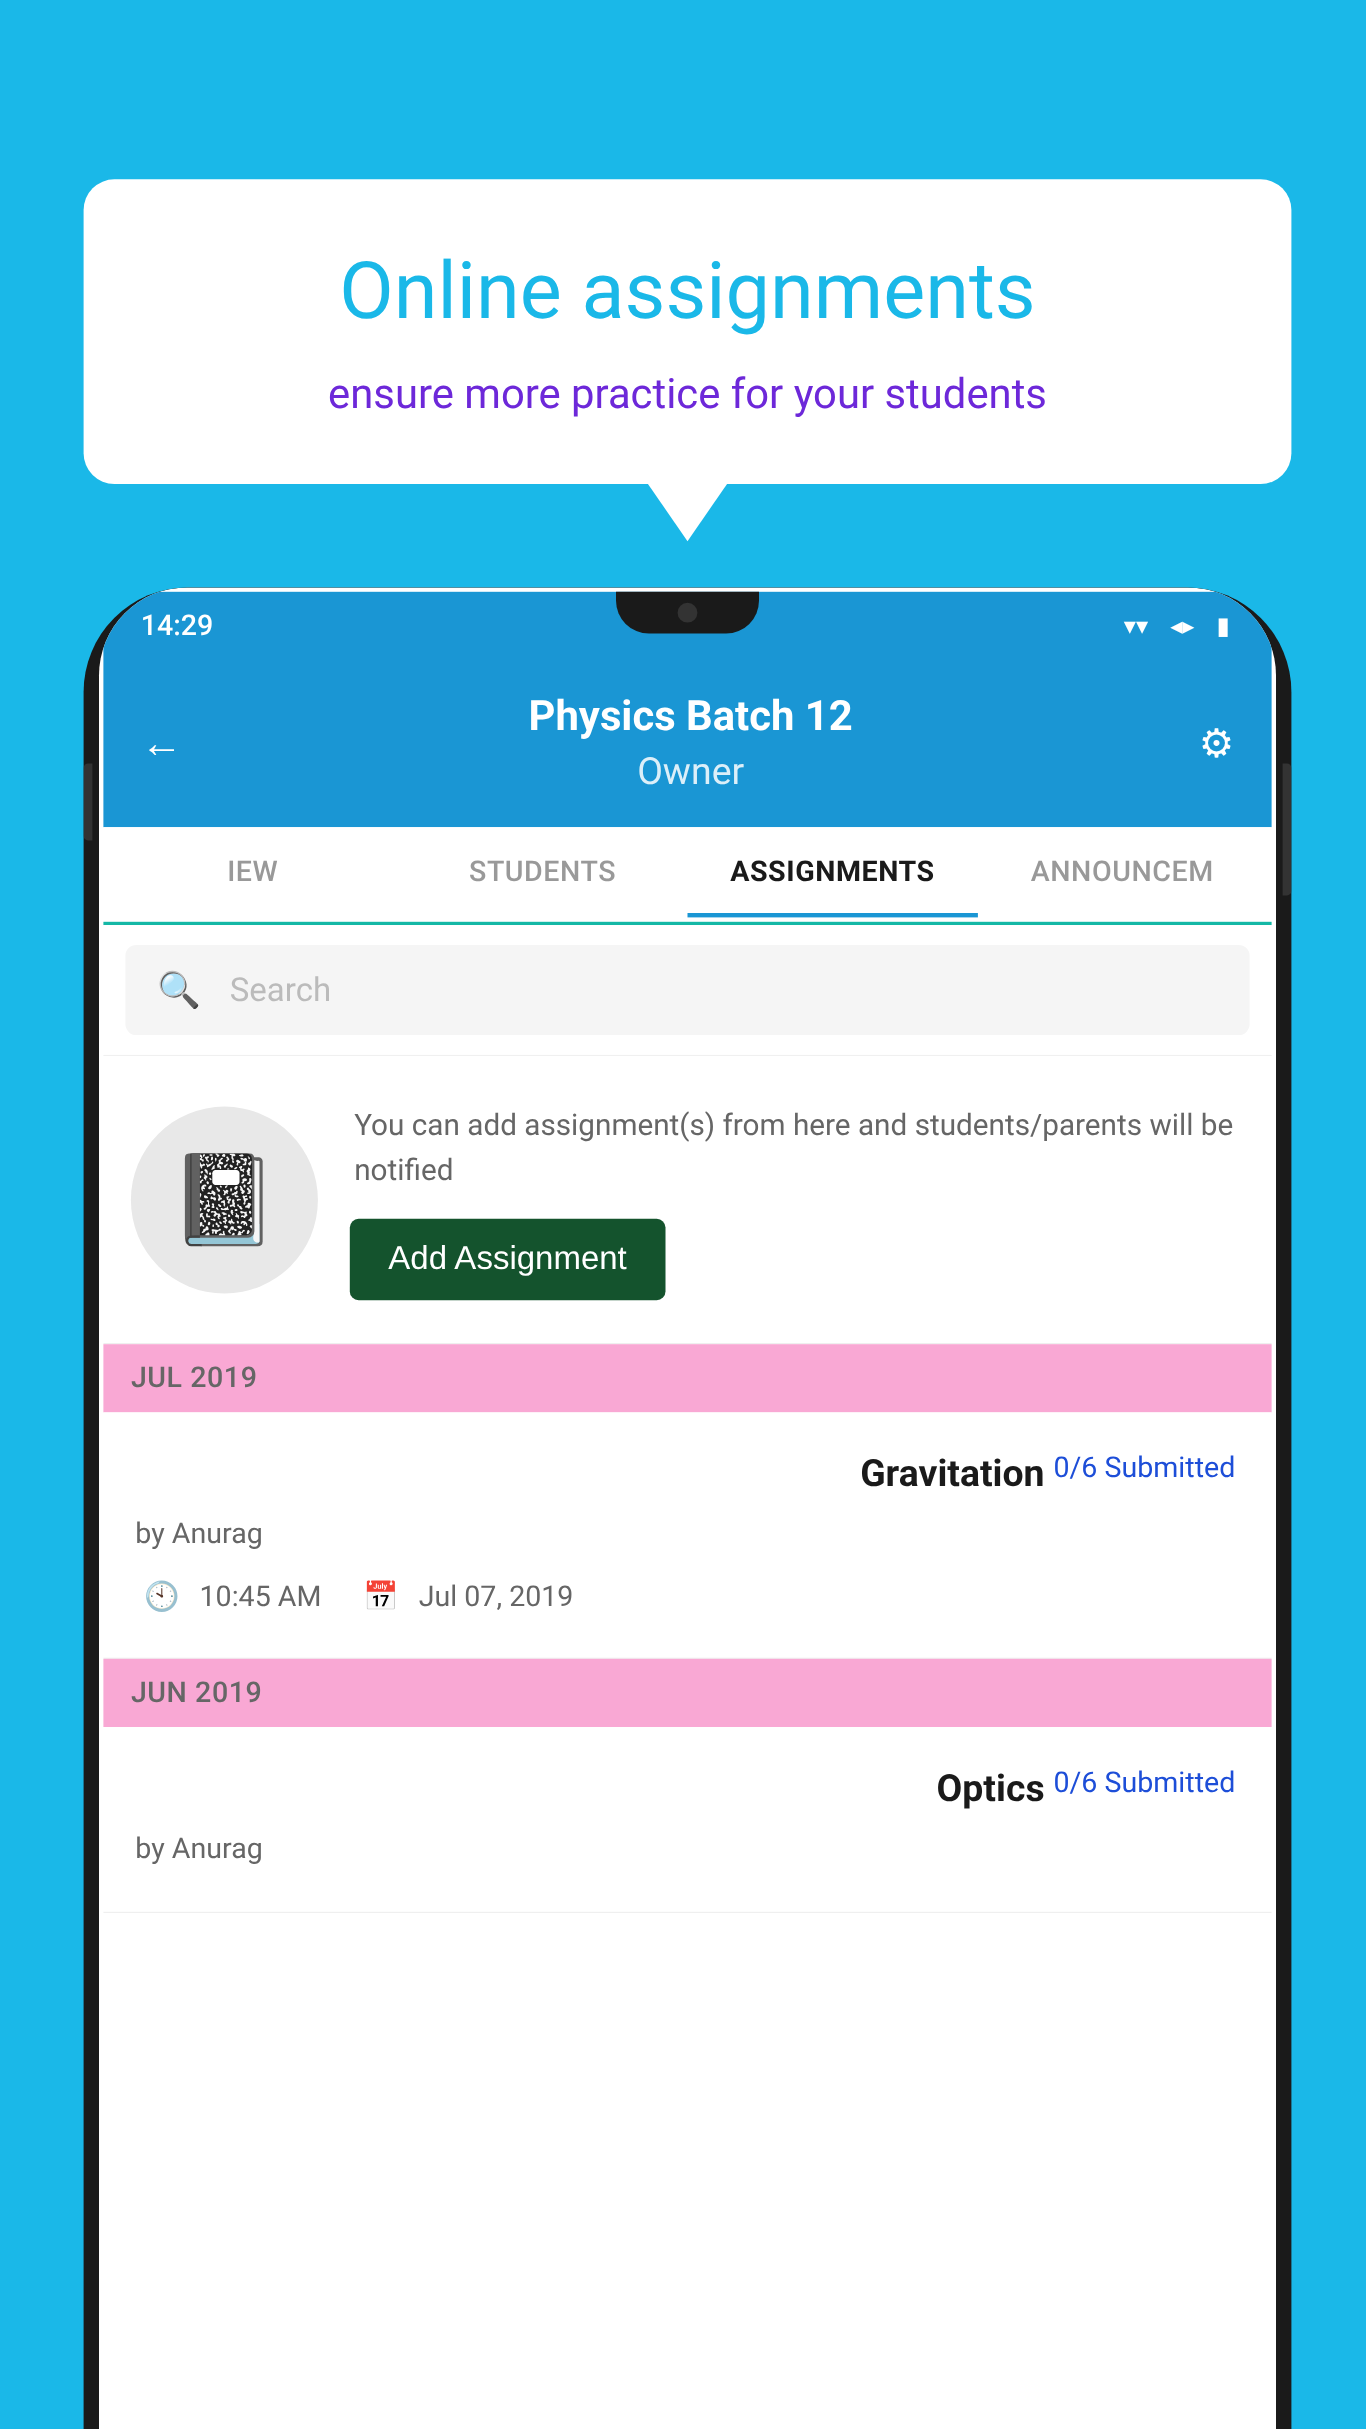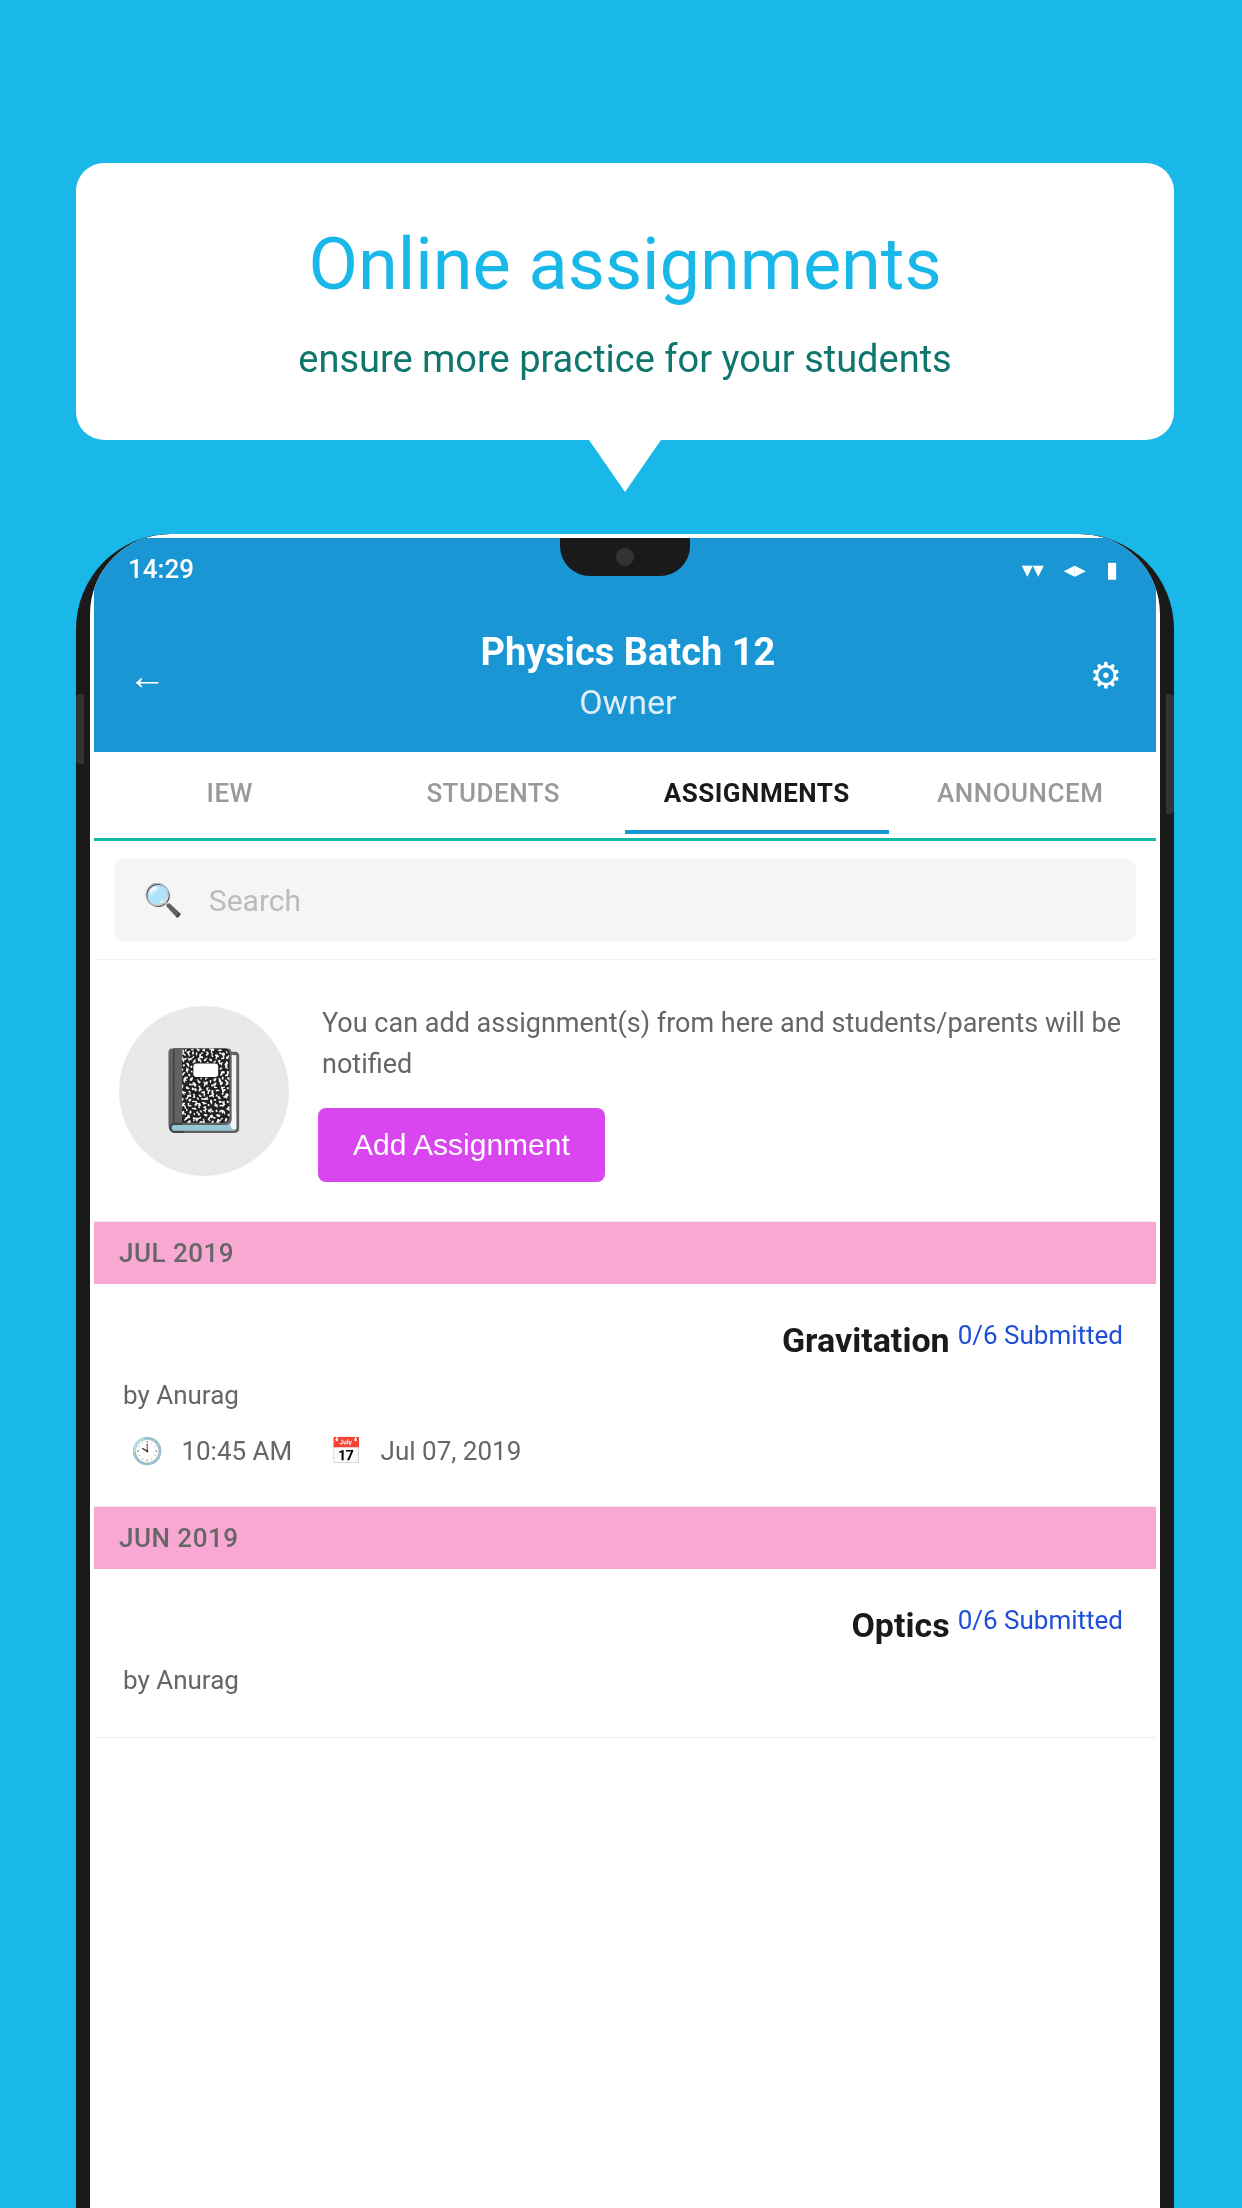--- a/index.html
+++ b/index.html
@@ -45,21 +45,21 @@
 
     .bubble-title {
       font-size: 72px;
       color: #1ab8e8;
       font-weight: 400;
       margin-bottom: 22px;
     }
 
     .bubble-subtitle {
       font-size: 38px;
-      color: #0f766e;
+      color: #6d28d9;
       font-weight: 400;
     }
 
     
     .phone-frame {
       position: absolute;
       top: 530px;
       left: 72px;
       right: 72px;
       bottom: 0px;
@@ -250,21 +250,21 @@
     }
 
     .promo-text {
       color: #666;
       font-size: 27px;
       line-height: 1.5;
       margin-bottom: 20px;
     }
 
     .add-assignment-btn {
-      background: #d946ef;
+      background: #14532d;
       color: white;
       border: none;
       border-radius: 8px;
       padding: 20px 35px;
       font-size: 30px;
       font-weight: 500;
       cursor: pointer;
     }
 
     

